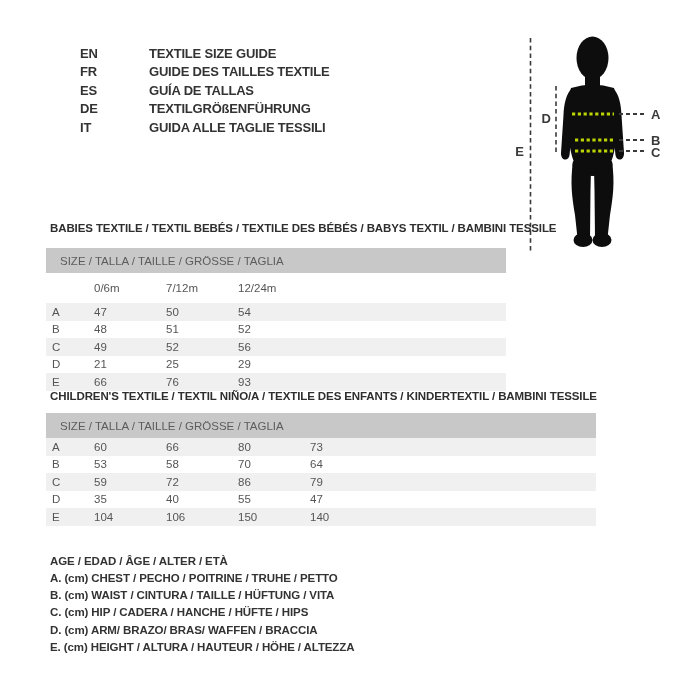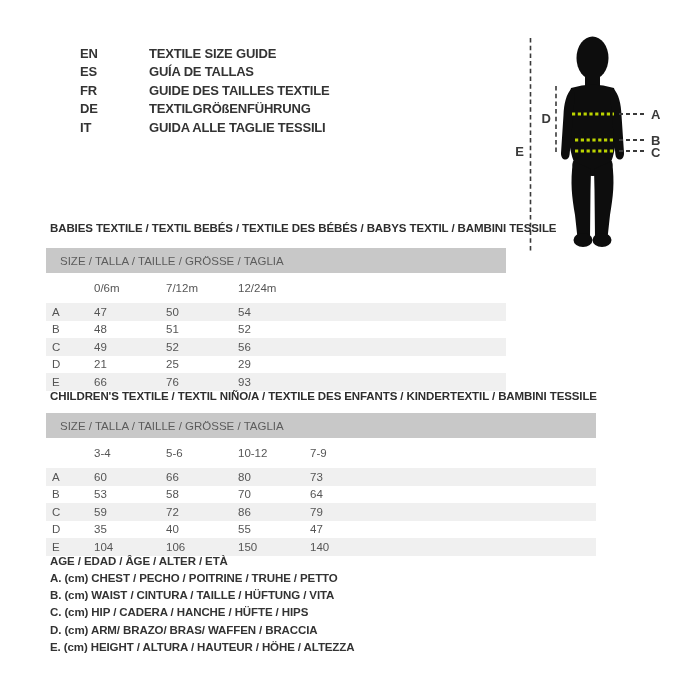--- a/index.html
+++ b/index.html
@@ -51,26 +51,26 @@
 <body>
 
 <div class="canvas">
 
   <div class="lang-block">
     <div class="lang-row">
       <span class="lang-code">EN</span>
       <span class="lang-label">TEXTILE SIZE GUIDE</span>
     </div>
     <div class="lang-row">
+      <span class="lang-code">FR</span>
+      <span class="lang-label">GUIDE DES TAILLES TEXTILE</span>
+    </div>
+    <div class="lang-row">
       <span class="lang-code">ES</span>
       <span class="lang-label">GUÍA DE TALLAS</span>
-    </div>
-    <div class="lang-row">
-      <span class="lang-code">FR</span>
-      <span class="lang-label">GUIDE DES TAILLES TEXTILE</span>
     </div>
     <div class="lang-row">
       <span class="lang-code">DE</span>
       <span class="lang-label">TEXTILGRÖßENFÜHRUNG</span>
     </div>
     <div class="lang-row">
       <span class="lang-code">IT</span>
       <span class="lang-label">GUIDA ALLE TAGLIE TESSILI</span>
     </div>
   </div>
@@ -145,27 +145,20 @@
       <span class="c col">66</span>
       <span class="c col">76</span>
       <span class="c col">93</span>
     </div>
   </div>
 
   <div class="section-title" style="top:390px;">CHILDREN'S TEXTILE / TEXTIL NIÑO/A / TEXTILE DES ENFANTS / KINDERTEXTIL / BAMBINI TESSILE</div>
 
   <div class="size-table" style="top:413px; width:550px;">
     <div class="band">SIZE / TALLA / TAILLE / GRÖSSE / TAGLIA</div>
-    <div class="t-row sizes">
-      <span class="c lbl"></span>
-      <span class="c col">3-4</span>
-      <span class="c col">5-6</span>
-      <span class="c col">10-12</span>
-      <span class="c col">7-9</span>
-    </div>
     <div class="t-row alt">
       <span class="c lbl">A</span>
       <span class="c col">60</span>
       <span class="c col">66</span>
       <span class="c col">80</span>
       <span class="c col">73</span>
     </div>
     <div class="t-row">
       <span class="c lbl">B</span>
       <span class="c col">53</span>

